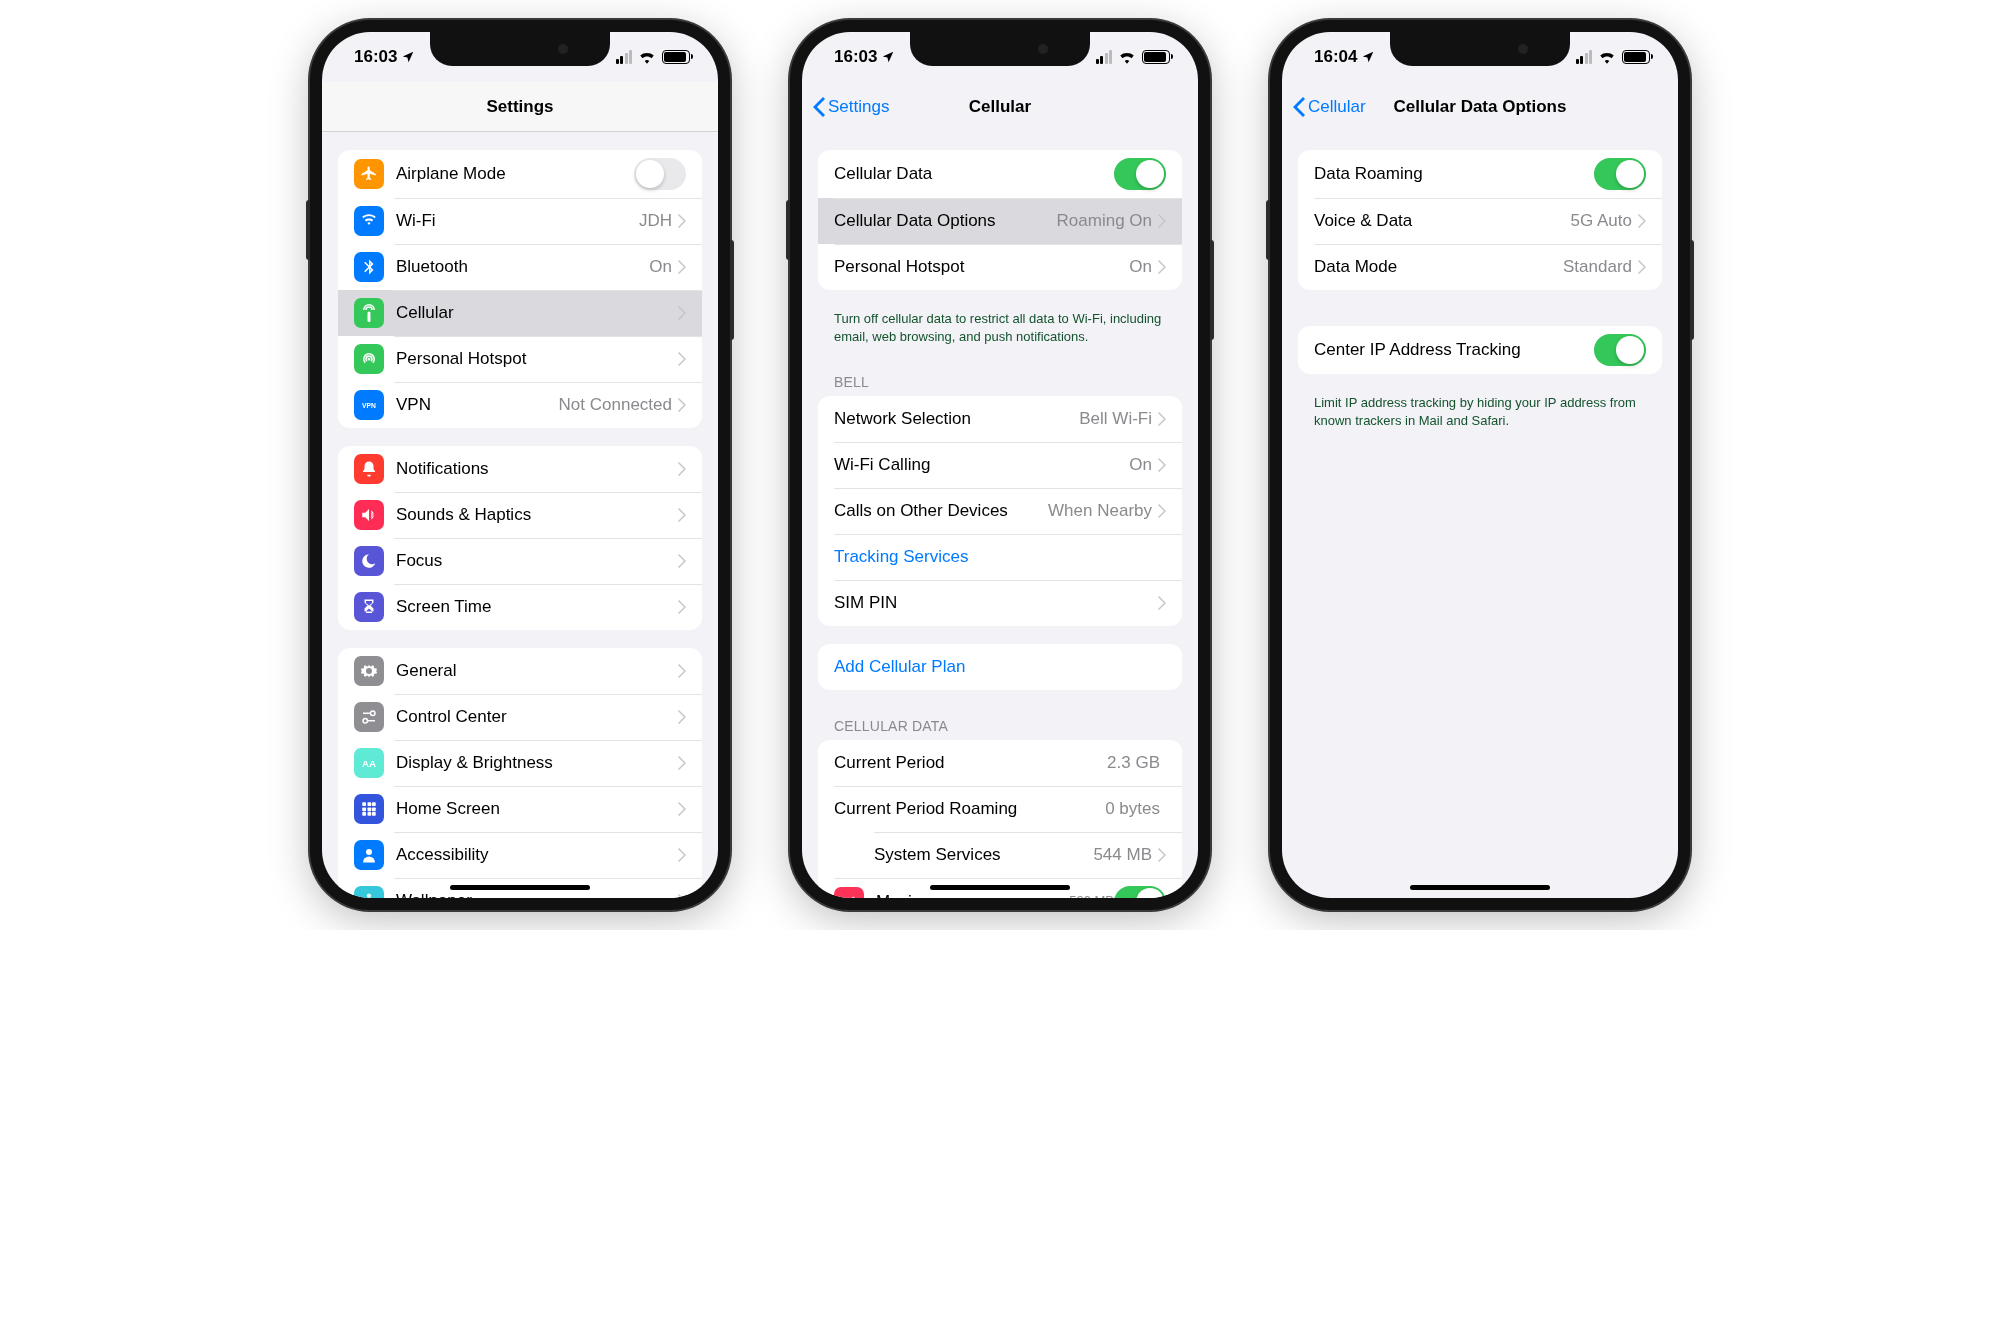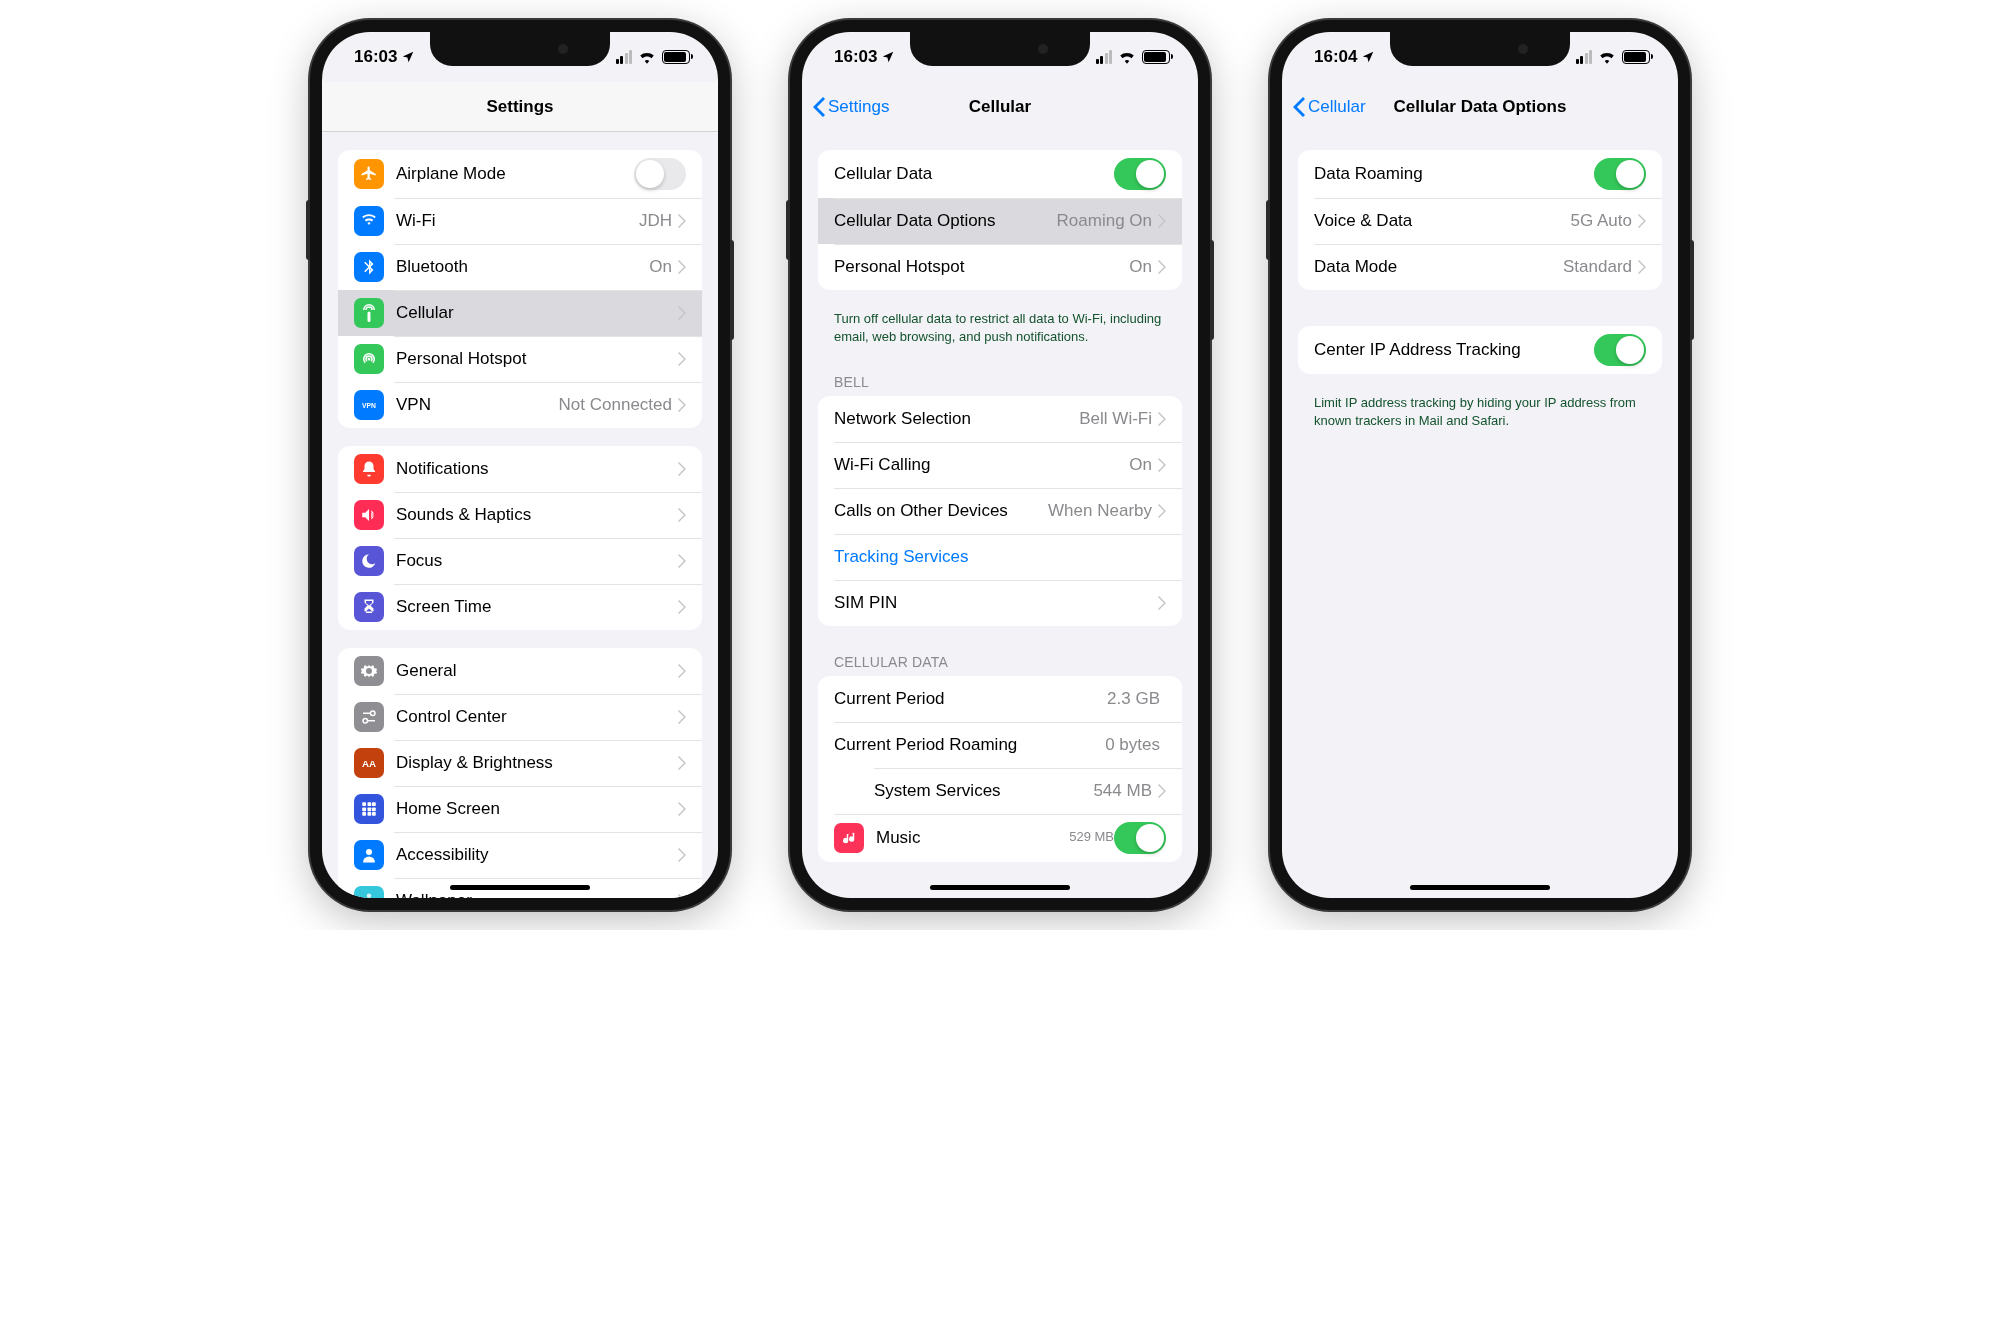--- a/index.html
+++ b/index.html
@@ -240,21 +240,21 @@
               </svg>
             </span>
             <span class="row-label">Control Center</span>
             <span class="chev">
               <svg viewBox="0 0 8 14">
                 <path fill="#c5c5c8" d="M1 0l7 7-7 7-1-1 6-6-6-6z"></path>
               </svg>
             </span>
           </div>
           <div class="row with-icon">
-            <span class="ic" style="background: #c2410c;">
+            <span class="ic" style="background: #5eead4;">
               <svg viewBox="0 0 24 24">
                 <text x="12" y="17" text-anchor="middle" font-size="13" font-weight="700" fill="#fff" font-family="Arial">AA</text>
               </svg>
             </span>
             <span class="row-label">Display &amp; Brightness</span>
             <span class="chev">
               <svg viewBox="0 0 8 14">
                 <path fill="#c5c5c8" d="M1 0l7 7-7 7-1-1 6-6-6-6z"></path>
               </svg>
             </span>
@@ -411,20 +411,25 @@
           </div>
           <div class="row">
             <span class="row-label">SIM PIN</span>
             <span class="chev">
               <svg viewBox="0 0 8 14">
                 <path fill="#c5c5c8" d="M1 0l7 7-7 7-1-1 6-6-6-6z"></path>
               </svg>
             </span>
           </div>
         </div>
+    <div class="group" id="p2g3">
+          <div class="row">
+            <span class="row-label link">Add Cellular Plan</span>
+          </div>
+        </div>
     <div class="group-header">CELLULAR DATA</div>
     <div class="group" style="margin-top:0" id="p2g4">
           <div class="row">
             <span class="row-label">Current Period</span>
             <span class="row-value">2.3 GB</span>
           </div>
           <div class="row">
             <span class="row-label">Current Period Roaming</span>
             <span class="row-value">0 bytes</span>
           </div>

